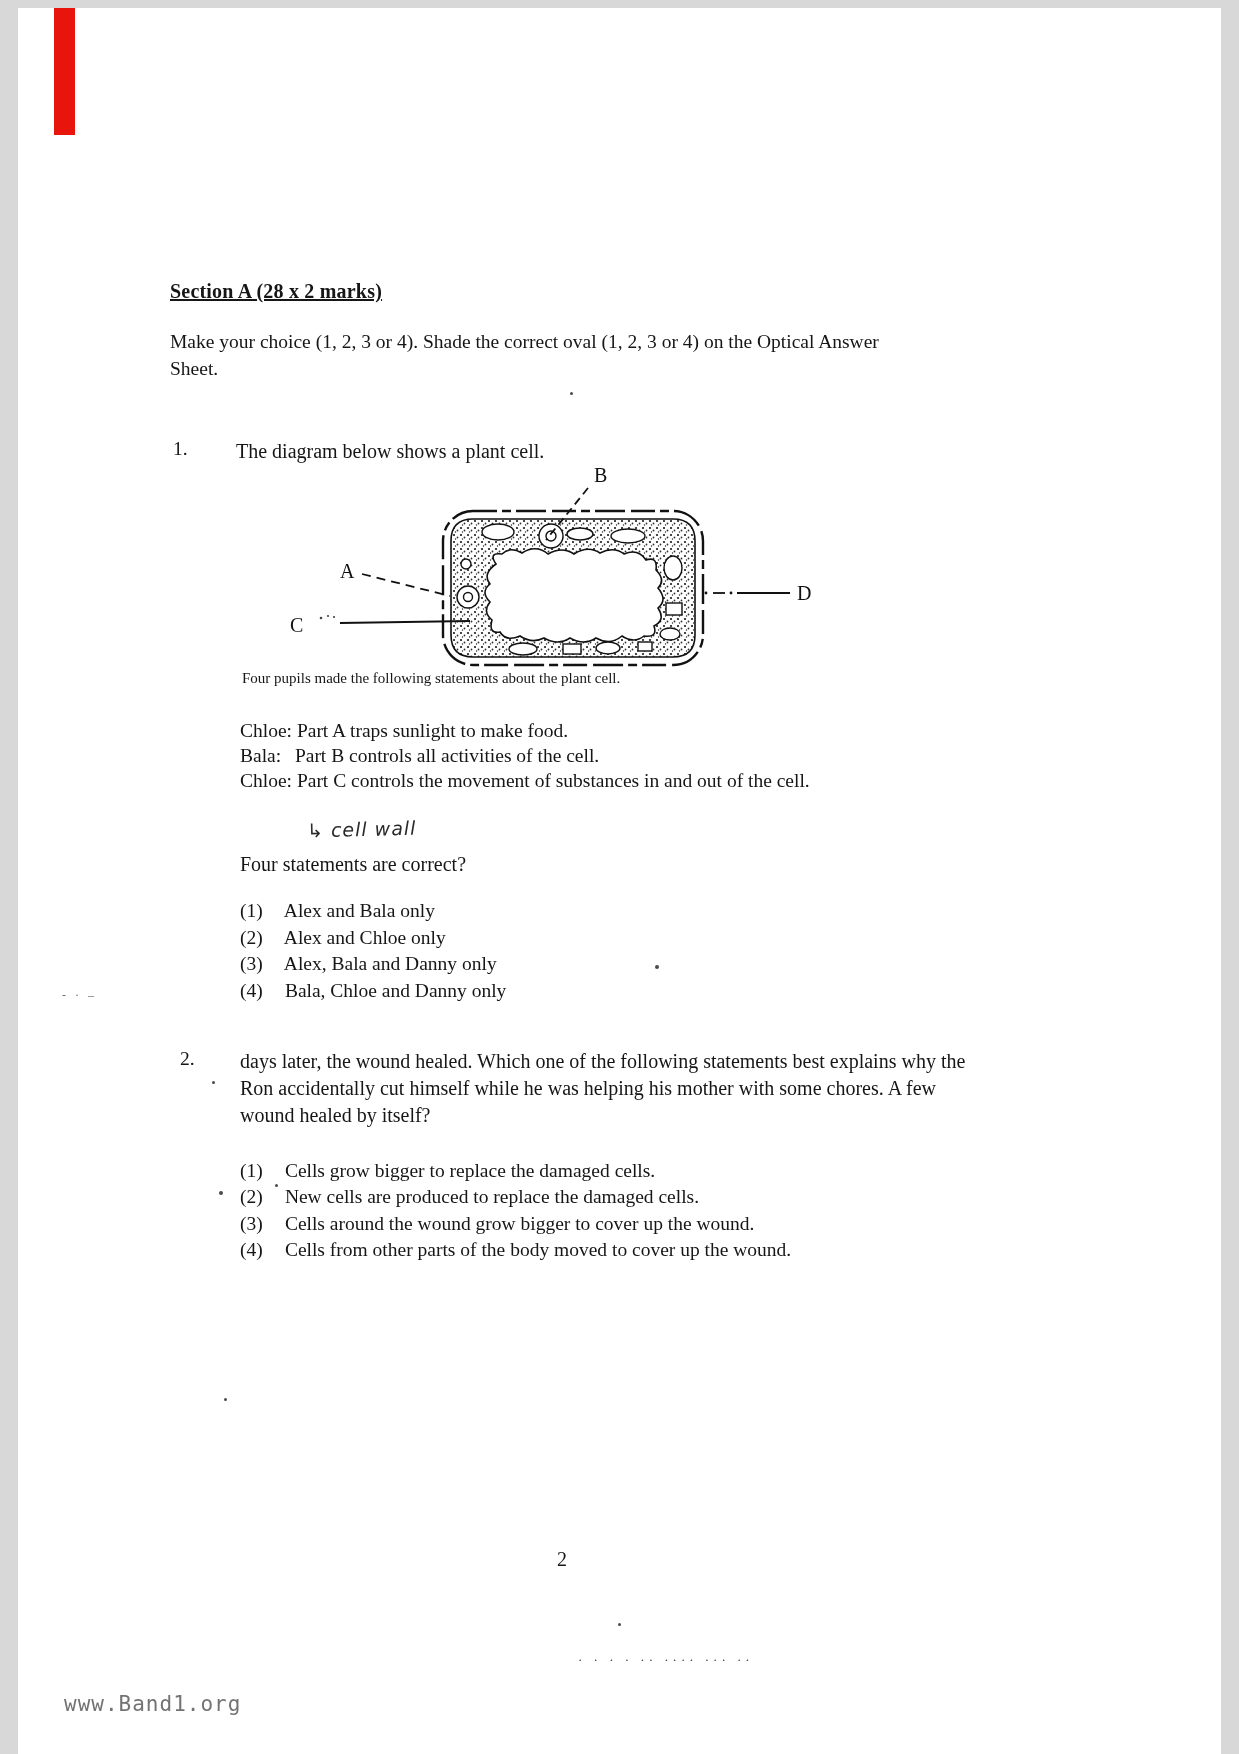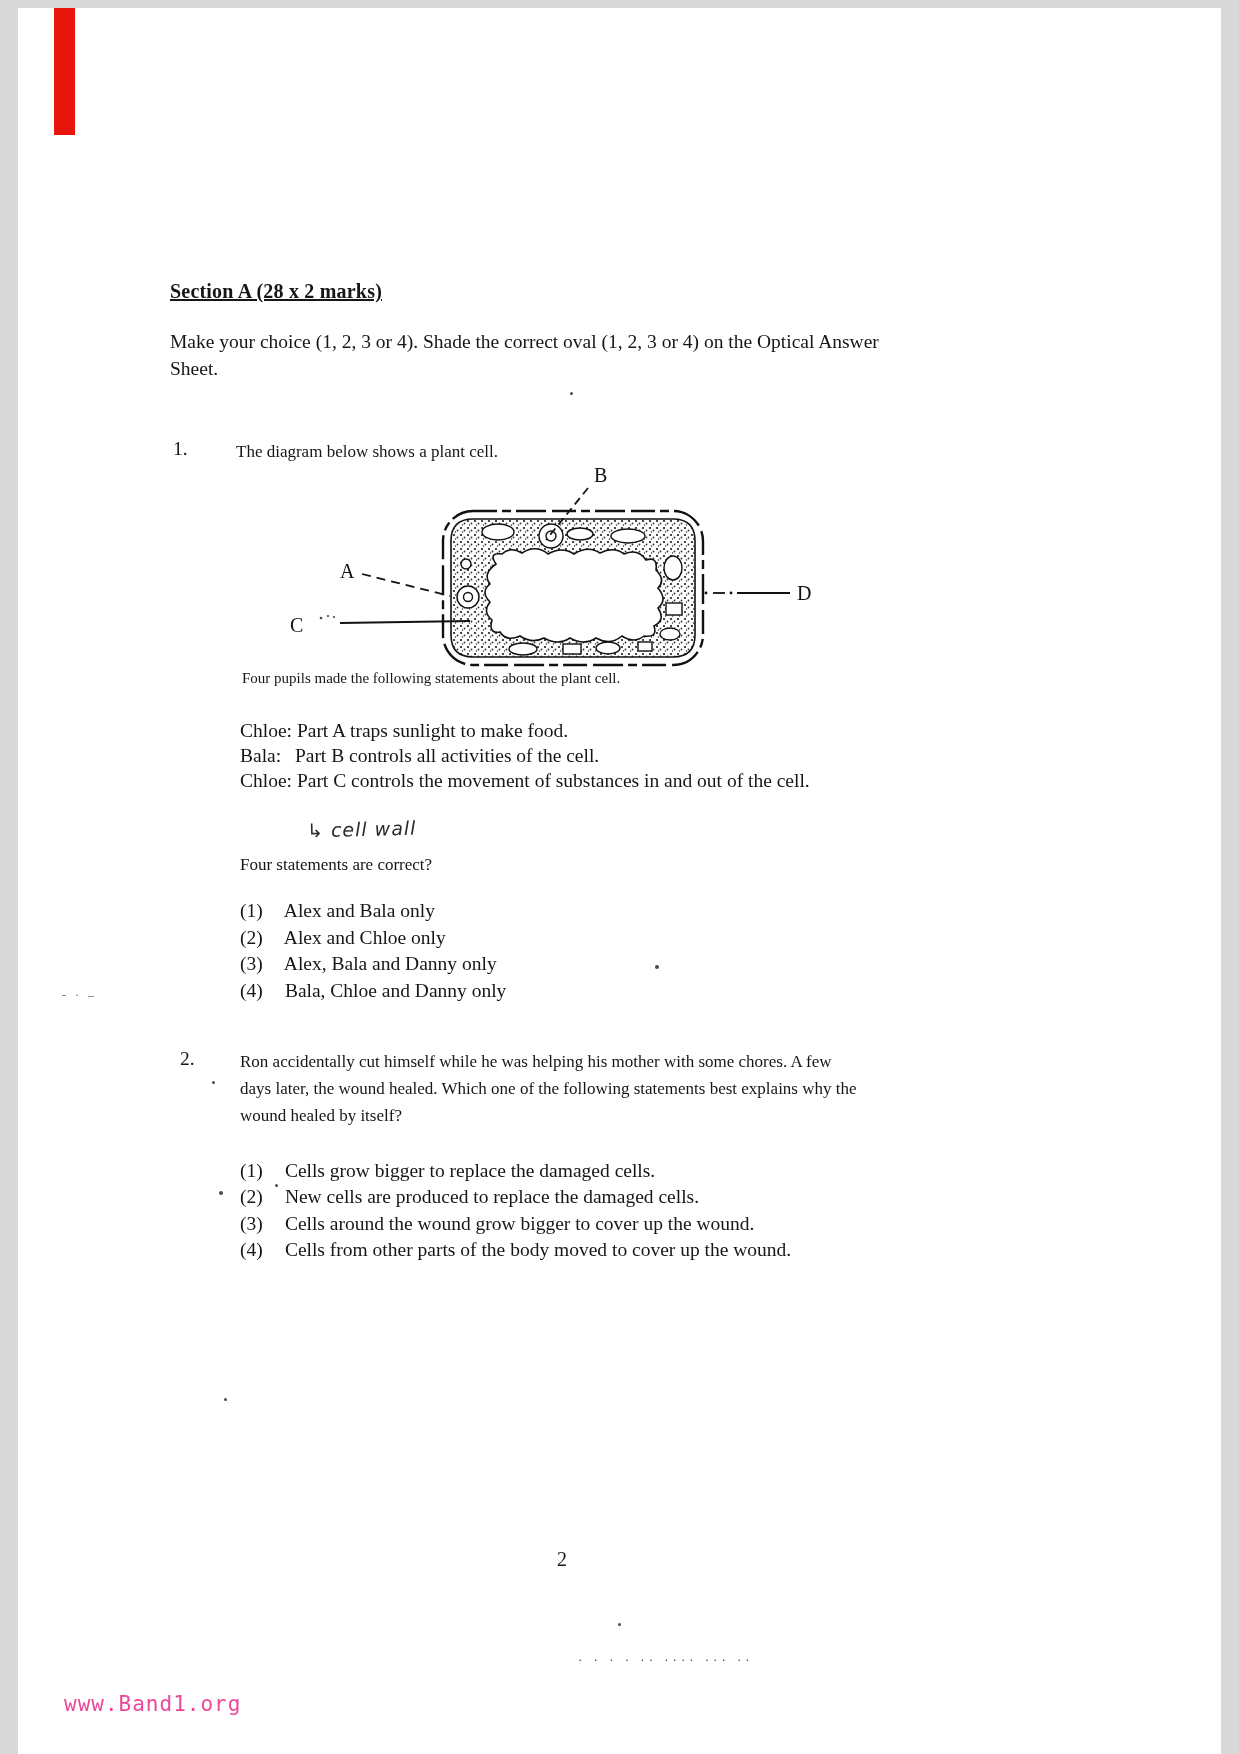--- a/index.html
+++ b/index.html
@@ -7,33 +7,33 @@
     position:relative;width:1203px;height:1754px;background:#ffffff;
     font-family:"Liberation Serif", serif;color:#161616;overflow:hidden;
     margin:8px auto;
   }
   .abs{position:absolute;}
   .red-stripe{left:36px;top:0;width:21px;height:127px;background:#e7150c;}
   .hdr{left:152px;top:272px;font-size:20px;font-weight:bold;text-decoration:underline;letter-spacing:.2px;}
   .body-txt{font-size:19.5px;line-height:27px;}
   .intro{left:152px;top:320px;width:830px;}
   .qnum{font-size:19.5px;}
-  .stem{font-size:17px;line-height:27px;}
+  .stem{font-size:20px;line-height:27px;}
   .caption{left:224px;top:662px;font-size:15px;}
   .st-row{left:222px;font-size:19.5px;white-space:nowrap;}
   .st-name{display:inline-block;min-width:50px;}
   .annot{left:289px;top:810px;font-family:"DejaVu Sans",sans-serif;font-style:italic;
          font-size:19px;color:#2a2a2a;transform:rotate(-1.5deg);letter-spacing:1px;}
   .opt-row{font-size:19.5px;white-space:nowrap;}
   .opt-num{display:inline-block;min-width:40px;}
   .speck{background:#4a4a4a;border-radius:50%;}
   .margin-art{left:44px;top:980px;font-size:12px;color:#666;letter-spacing:3px;}
   .pageno{left:539px;top:1540px;font-size:20px;}
   .dots-row{left:560px;top:1644px;font-size:13px;color:#3a3a3a;letter-spacing:4px;white-space:nowrap;}
-  .watermark{left:46px;top:1684px;font-family:"DejaVu Sans Mono",monospace;font-size:21px;color:#ec4899;letter-spacing:1px;}
+  .watermark{left:46px;top:1684px;font-family:"DejaVu Sans Mono",monospace;font-size:21px;color:#737373;letter-spacing:1px;}
   svg text{font-family:"Liberation Serif",serif;font-size:20px;fill:#111;}
 </style>
 </head>
 <body>
 
 <div class="page">
 
   <div class="abs red-stripe"></div>
 
   <div class="abs hdr">Section A (28 x 2 marks)</div>
@@ -139,22 +139,22 @@
     <span class="opt-num">(4)</span>
     <span>Bala, Chloe and Danny only</span>
   </div>
 
   <div class="abs margin-art">- · –</div>
   <div class="abs speck" style="left:637px;top:957px;width:4px;height:4px;"></div>
   <div class="abs speck" style="left:552px;top:384px;width:3px;height:3px;"></div>
 
   <div class="abs qnum" style="left:162px;top:1040px;">2.</div>
   <div class="abs stem" style="left:222px;top:1040px;width:760px;">
+    <div>days later, the wound healed. Which one of the following statements best explains why the</div>
     <div>Ron accidentally cut himself while he was helping his mother with some chores. A few</div>
-    <div>days later, the wound healed. Which one of the following statements best explains why the</div>
     <div>wound healed by itself?</div>
   </div>
   <div class="abs speck" style="left:194px;top:1073px;width:3px;height:3px;"></div>
 
   <div class="abs opt-row" style="left:222px;top:1152px;">
     <span class="opt-num">(1)</span>
     <span>Cells grow bigger to replace the damaged cells.</span>
   </div>
   <div class="abs opt-row" style="left:222px;top:1178px;">
     <span class="opt-num">(2)</span>

